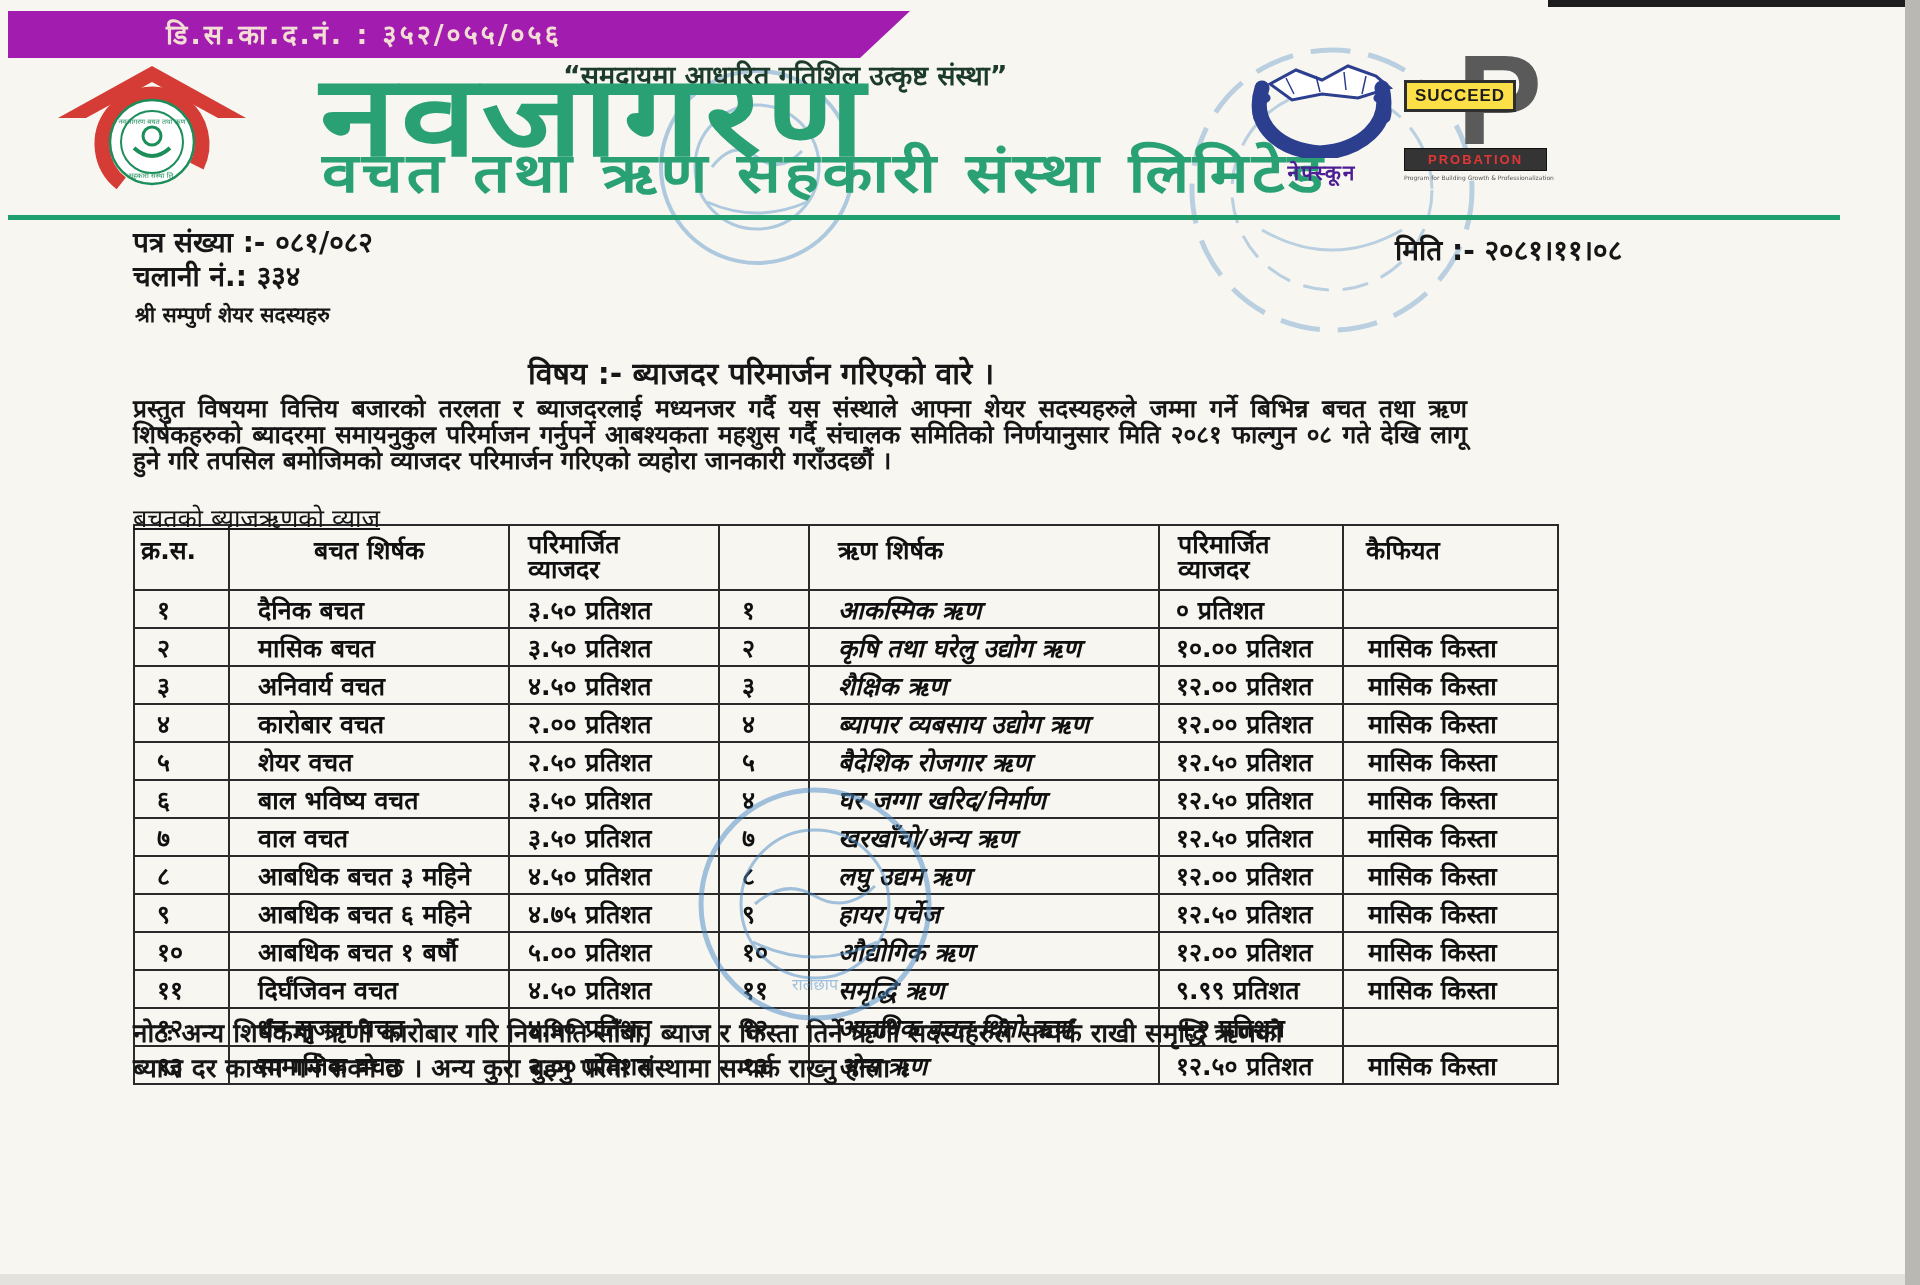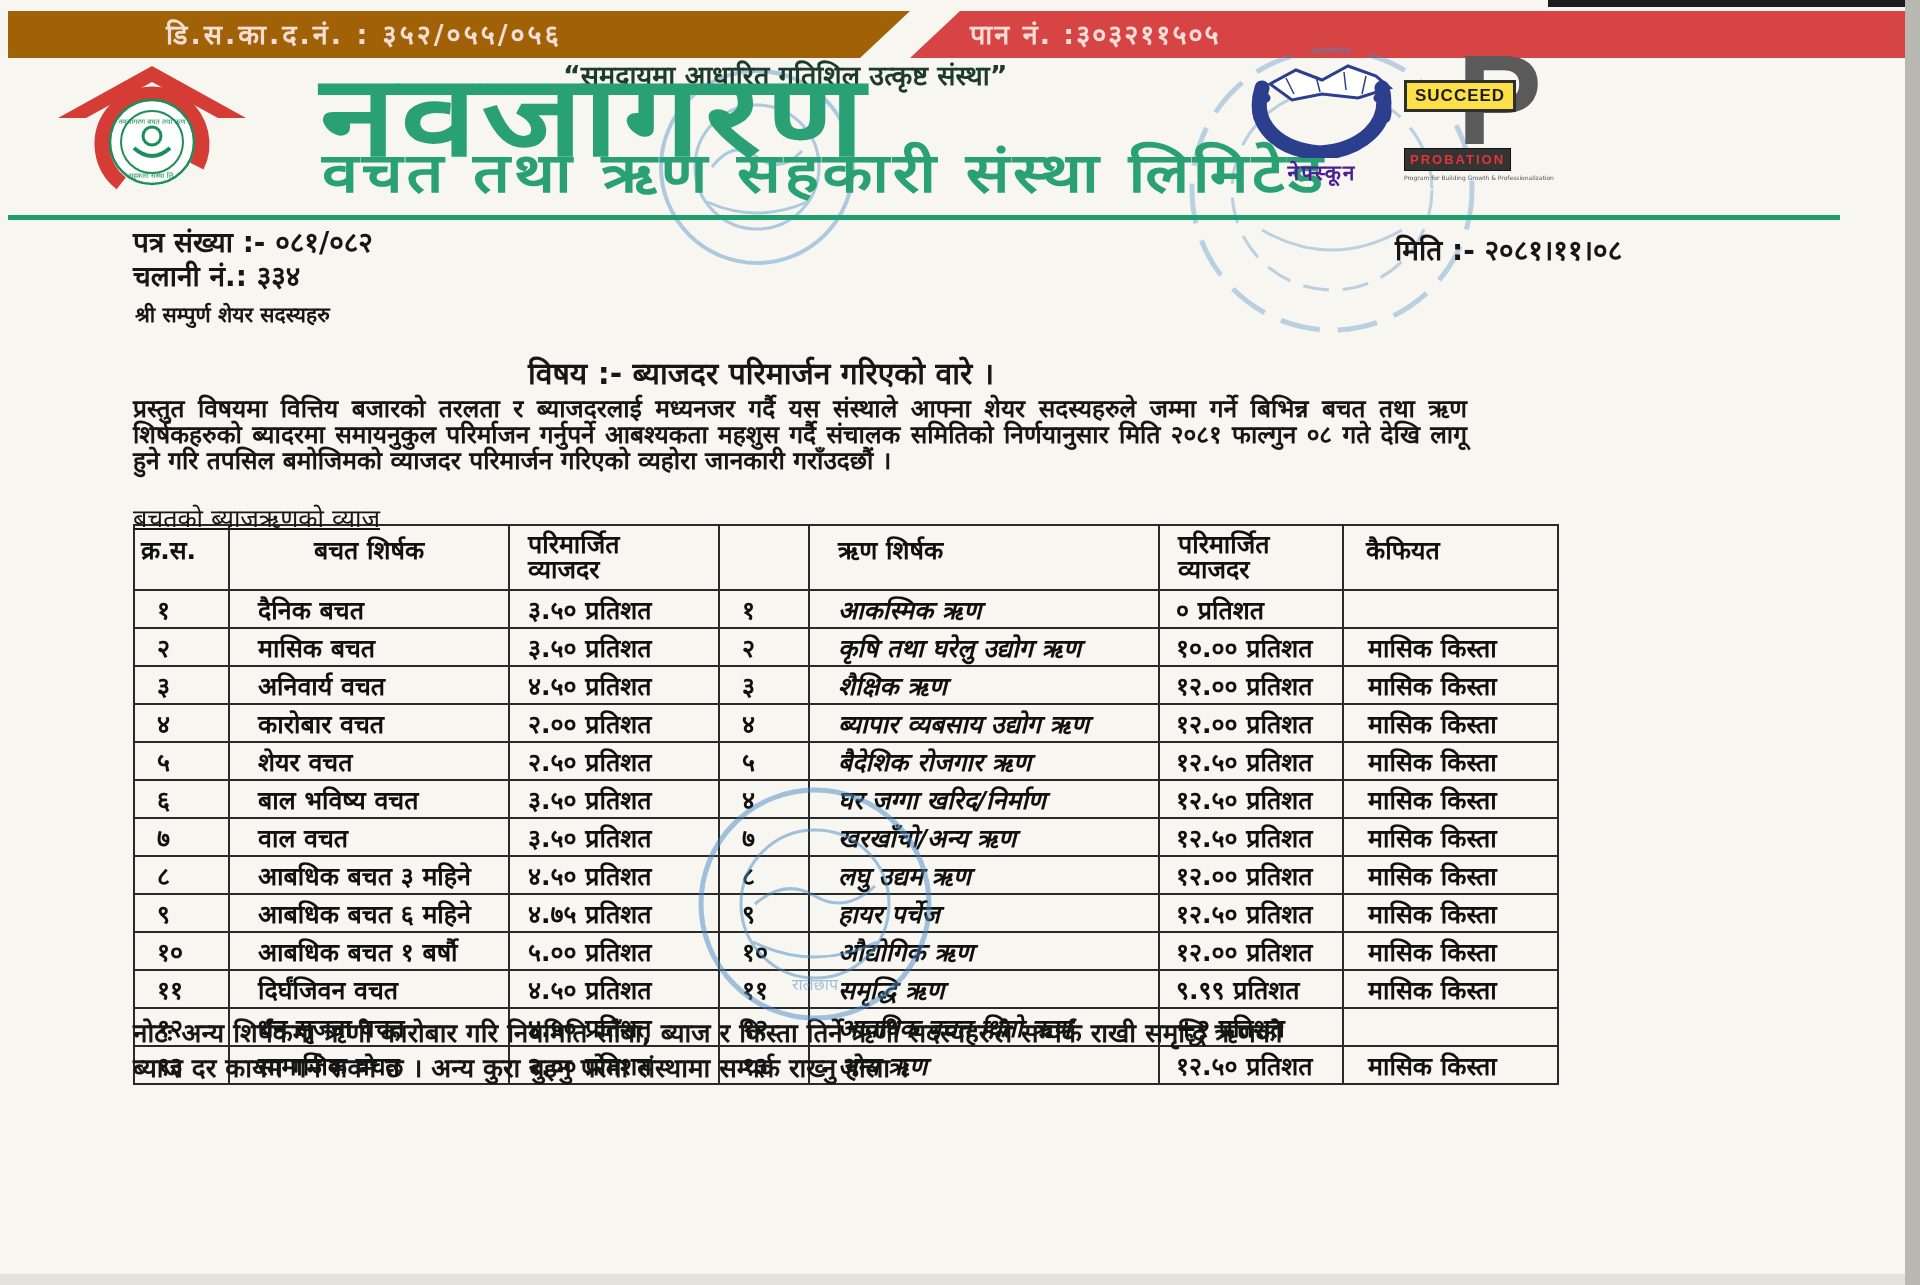--- a/index.html
+++ b/index.html
@@ -1,20 +1,20 @@
 <!DOCTYPE html>
 <html><head>
 <meta charset="utf-8">
 <style>
   html,body{margin:0;padding:0;background:#9a9a96;}
   .page{position:relative;width:1920px;height:1285px;background:#f7f6f1;overflow:hidden;
         font-family:"DejaVu Sans", sans-serif;color:#161616;}
   .abs{position:absolute;}
   
-  .reg-bar{left:8px;top:11px;width:902px;height:47px;background:#a16207;
+  .reg-bar{left:8px;top:11px;width:902px;height:47px;background:#a21caf;
            clip-path:polygon(0 0,100% 0,calc(100% - 50px) 100%,0 100%);z-index:2;}
   .reg-bar span{display:block;padding-left:158px;line-height:47px;font-size:27px;font-weight:700;
            color:#f3ddd4;letter-spacing:3px;}
   .pan-bar{left:902px;top:11px;width:1003px;height:47px;background:#d64443;
            clip-path:polygon(58px 0,100% 0,100% 100%,8px 100%);z-index:1;}
   .pan-bar span{display:block;padding-left:68px;line-height:47px;font-size:27px;font-weight:700;
            color:#f6dcd6;letter-spacing:2px;}
   .top-black-line{left:1548px;top:0;width:372px;height:7px;background:#1d1d1d;z-index:3;}
   .edge-right{left:1905px;top:0;width:15px;height:1285px;background:#b9b8b3;z-index:9;}
   .edge-bottom{left:0;top:1274px;width:1920px;height:11px;background:#e3e2dc;z-index:8;}
@@ -33,21 +33,21 @@
   .logo-left{left:46px;top:60px;width:212px;height:136px;z-index:4;}
   .nefscun{left:1236px;top:54px;width:172px;height:132px;z-index:4;text-align:center;}
   .nefscun .lbl{font-size:21px;font-weight:800;color:#4c1d95;letter-spacing:2px;margin-top:-4px;}
   .succeed{left:1404px;top:52px;width:136px;height:134px;z-index:4;}
   .succeed .p{position:absolute;right:-2px;top:-26px;font-size:128px;font-weight:900;color:#5a5a5a;
               font-family:"Liberation Sans",sans-serif;}
   .succeed .sbox{position:absolute;left:0;top:28px;border:3px solid #2e2e2e;background:#fde047;
               padding:3px 8px;font-size:17px;font-weight:700;color:#1c1c1c;letter-spacing:1px;
               font-family:"Liberation Sans",sans-serif;}
   .succeed .pbox{position:absolute;left:0;top:96px;background:#343434;color:#e23636;
-              padding:3px 5px;font-size:13px;font-weight:900;letter-spacing:2px;
+              padding:3px 23px;font-size:13px;font-weight:900;letter-spacing:2px;
               font-family:"Liberation Sans",sans-serif;border:1px solid #111;text-align:right;}
   .succeed .cap{position:absolute;left:0;top:122px;font-size:6px;color:#555;white-space:nowrap;}
   
   .salutation{left:135px;top:300px;font-size:21px;font-weight:700;z-index:5;}
   .subject{left:528px;top:352px;font-size:30px;font-weight:800;z-index:5;}
   .body-par{left:133px;top:396px;width:1334px;font-size:24.5px;font-weight:700;line-height:25.8px;
             text-align:justify;z-index:5;}
   .table-heading{left:133px;top:500px;font-size:25px;font-weight:400;text-decoration:underline;
             text-decoration-thickness:2px;z-index:5;}
   
@@ -85,23 +85,20 @@
 <body>
 
 <div class="page">
 
   <div class="abs top-black-line"></div>
   <div class="abs edge-right"></div>
   <div class="abs edge-bottom"></div>
 
   <div class="abs reg-bar">
     <span>डि.स.का.द.नं. : ३५२/०५५/०५६</span>
-  </div>
-  <div class="abs pan-bar">
-    <span>पान नं. :३०३२११५०५</span>
   </div>
 
   <svg class="abs stamp stamp-header" width="210" height="210" viewBox="0 0 210 210">
     <circle cx="105" cy="105" r="96" fill="none" stroke="#4a8ac4" stroke-width="4"></circle>
     <circle cx="105" cy="105" r="62" fill="none" stroke="#4a8ac4" stroke-width="3"></circle>
     <path d="M60 105 q22 -28 45 -10 q22 18 45 -6" fill="none" stroke="#4a8ac4" stroke-width="3"></path>
     <path d="M55 140 q50 22 100 0" fill="none" stroke="#4a8ac4" stroke-width="3"></path>
   </svg>
   <svg class="abs stamp stamp-right" width="300" height="300" viewBox="0 0 300 300">
     <circle cx="150" cy="150" r="140" fill="none" stroke="#4a8ac4" stroke-width="5" stroke-dasharray="40 18"></circle>

